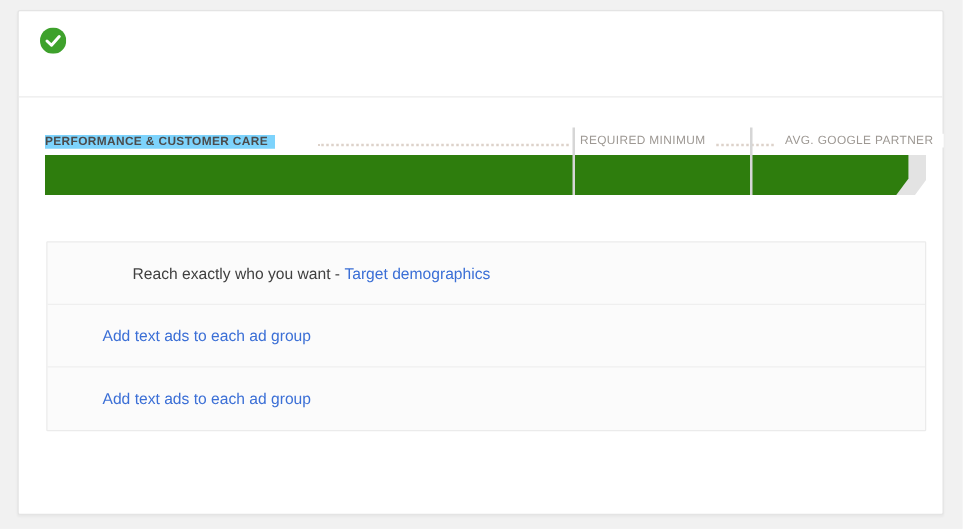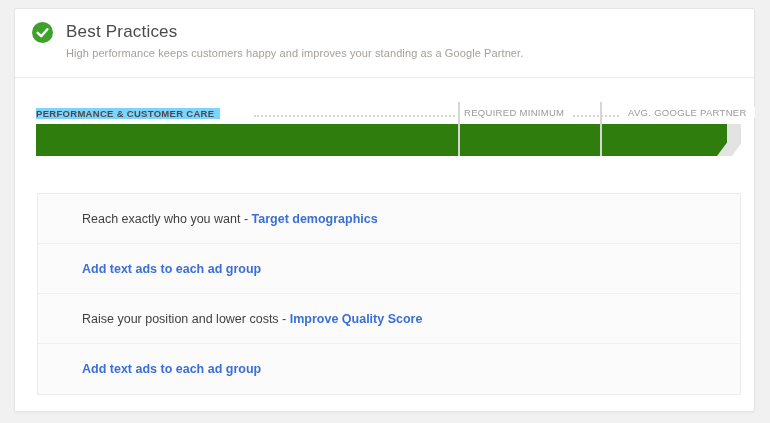--- a/index.html
+++ b/index.html
@@ -120,45 +120,40 @@
   .rec-row {
     height: 50px;
     display: flex;
     align-items: center;
     padding-left: 44px;
     border-bottom: 1px solid #efefef;
     font-size: 12.5px;
     color: #3f3f3f;
   }
   .rec-row:last-child { border-bottom: none; }
-  .rec-prefix { white-space: pre; }
+  .rec-prefix { white-space: pre; margin-left: 24px; }
   .rec-link {
     color: #3b6fd6;
     text-decoration: none;
     cursor: pointer;
-    font-weight: bold;
   }
   .rec-link:empty, .rec-prefix:empty { display: none; }
 </style>
 </head>
 <body>
 
 <div class="card">
 
   <div class="card-header">
     <span class="check-badge">
       <svg width="21" height="21" viewBox="0 0 21 21">
         <circle cx="10.5" cy="10.5" r="10.5" fill="#3ea12c"></circle>
         <path d="M5.6 10.8 L9.2 14.2 L15.4 7.2" stroke="#ffffff" stroke-width="2.4" fill="none" stroke-linecap="round" stroke-linejoin="round"></path>
       </svg>
     </span>
-    <div class="header-text">
-      <div class="card-title">Best Practices</div>
-      <div class="card-subtitle">High performance keeps customers happy and improves your standing as a Google Partner.</div>
-    </div>
   </div>
 
   <hr class="header-divider">
 
   <div class="chart-area">
     <span class="category-label">PERFORMANCE &amp; CUSTOMER CARE</span>
     <span class="dotted-leader"></span>
 
     <span class="marker-label label-required">REQUIRED MINIMUM</span>
     <span class="marker-label label-partner">AVG. GOOGLE PARTNER</span>
@@ -173,21 +168,17 @@
 
   <div class="rec-list">
     <div class="rec-row">
       <span class="rec-prefix">Reach exactly who you want - </span>
         <a class="rec-link">Target demographics</a>
     </div>
     <div class="rec-row">
       <a class="rec-link">Add text ads to each ad group</a>
     </div>
     <div class="rec-row">
-      <span class="rec-prefix">Raise your position and lower costs - </span>
-        <a class="rec-link">Improve Quality Score</a>
-    </div>
-    <div class="rec-row">
       <a class="rec-link">Add text ads to each ad group</a>
     </div>
   </div>
 
 </div>
 
 </body></html>

